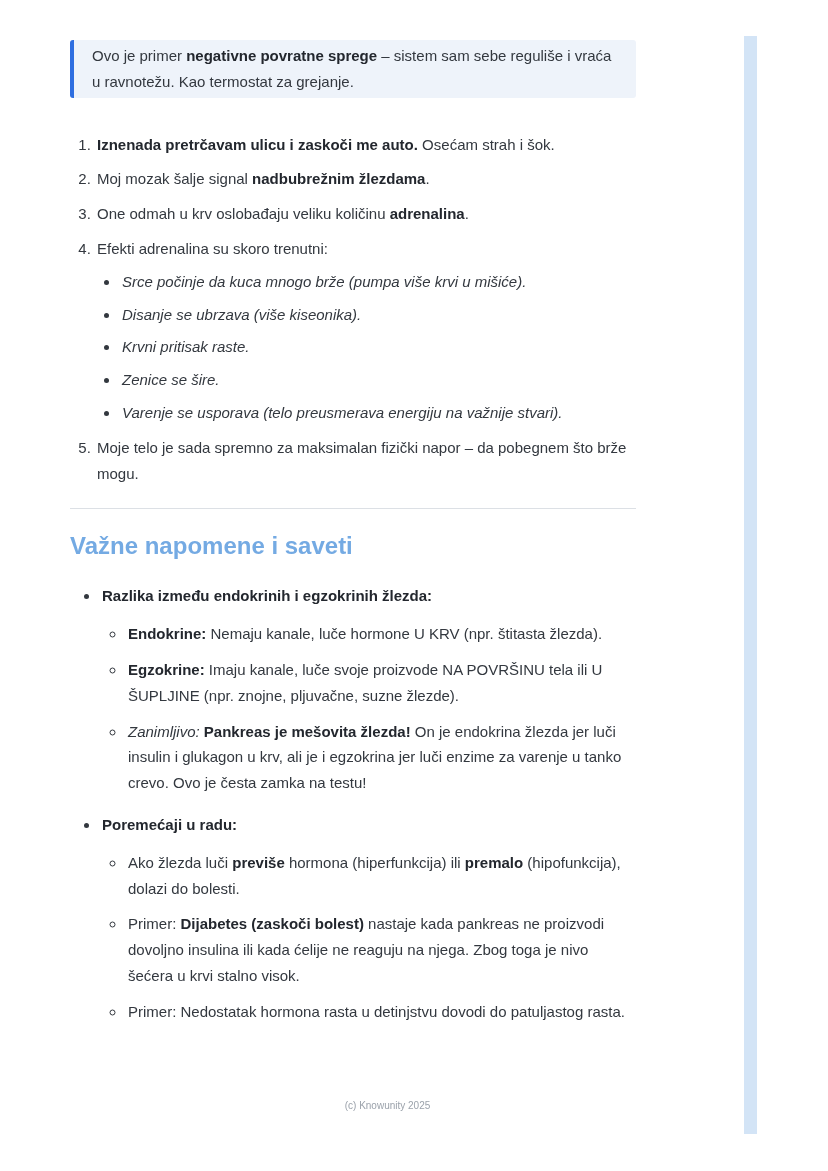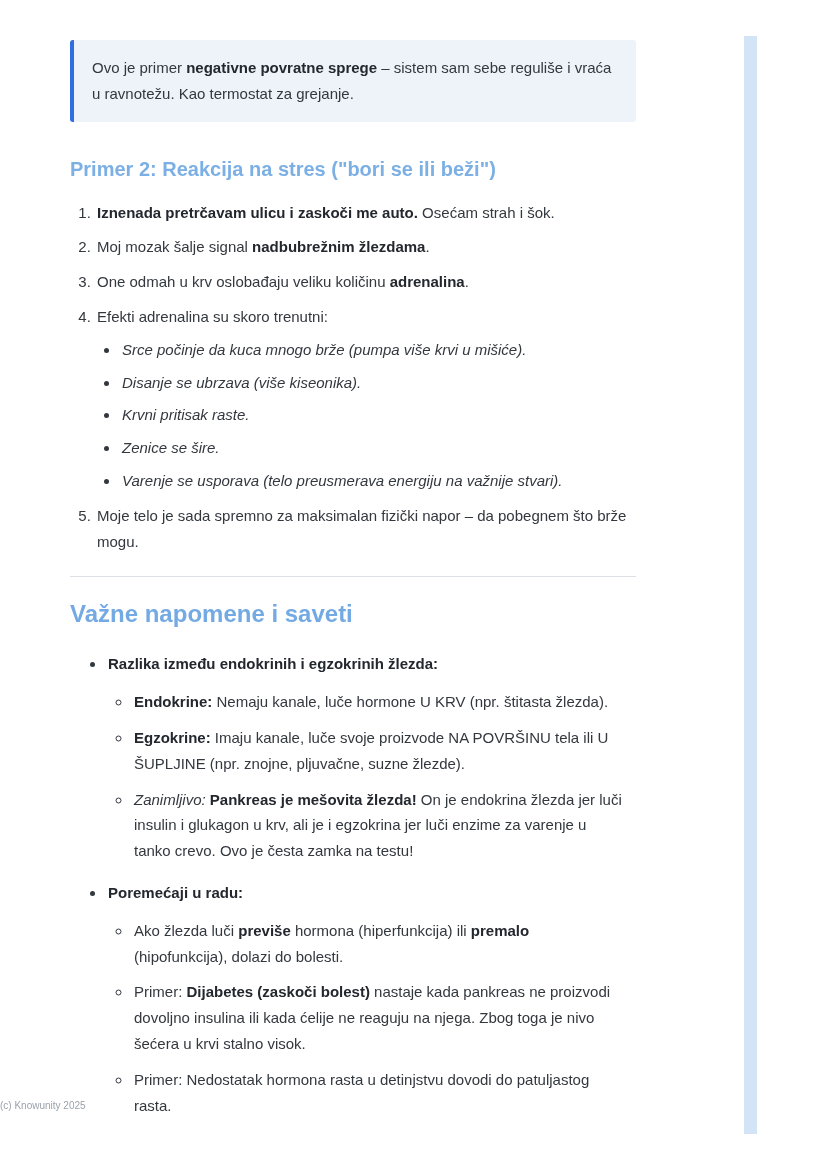--- a/index.html
+++ b/index.html
@@ -16,21 +16,21 @@
     position: absolute;
     left: 70px; top: 40px;
     width: 566px;
     font-size: 15px;
     line-height: 1.72;
   }
   .callout {
     background: #eef3fa;
     border-left: 4px solid #2e6ee0;
     border-radius: 3px;
-    padding: 15px 18px;
+    padding: 3px 18px;
     margin: 0 0 34px 0;
   }
   .b { font-weight: 700; color: #23272e; }
   .i { font-style: italic; }
   h2.sec {
     color: #7cb0e4;
     font-size: 20px;
     line-height: 1.3;
     font-weight: 700;
     margin: 0 0 18px 0;
@@ -54,35 +54,35 @@
     padding-left: 23px;
   }
   ul.sub > li { margin-bottom: 7px; padding-left: 2px; font-style: italic; }
   hr.divider {
     border: none;
     border-top: 1px solid #dce0e5;
     margin: 22px 0;
   }
   ul.notes {
     list-style: disc;
-    margin: 12px;
+    margin: 6px;
     padding-left: 24px;
   }
   ul.notes > li { margin-bottom: 16px; padding-left: 2px; }
   ul.circle {
     list-style: circle;
     margin: 12px 0 0 0;
     padding-left: 24px;
   }
   ul.circle > li { margin-bottom: 10px; padding-left: 2px; }
   .footer {
     position: absolute;
     left: 0; top: 1100px;
     width: 775px;
-    text-align: left;
+    text-align: center;
     font-size: 10px;
     color: #9ba2ab;
     z-index: 2;
   }
   .scrollbar-track {
     position: absolute;
     left: 744px; top: 36px;
     width: 13px; height: 1098px;
     background: #d3e4f6;
     z-index: 1;
@@ -90,21 +90,20 @@
 </style>
 </head>
 <body>
 
 <div class="content">
 
   <div class="callout">
     <span>Ovo je primer </span><span class="b">negativne povratne sprege</span><span> – sistem sam sebe reguliše i vraća u ravnotežu. Kao termostat za grejanje.</span>
   </div>
 
-  <h2 class="sec">Primer 2: Reakcija na stres ("bori se ili beži")</h2>
 
   <ol class="steps">
     <li><span class="b">Iznenada pretrčavam ulicu i zaskoči me auto.</span><span> Osećam strah i šok.</span></li>
     <li><span>Moj mozak šalje signal </span><span class="b">nadbubrežnim žlezdama</span><span>.</span></li>
     <li><span>One odmah u krv oslobađaju veliku količinu </span><span class="b">adrenalina</span><span>.</span></li>
     <li>
       <span>Efekti adrenalina su skoro trenutni:</span>
       <ul class="sub">
         <li><span>Srce počinje da kuca mnogo brže (pumpa više krvi u mišiće).</span></li>
         <li><span>Disanje se ubrzava (više kiseonika).</span></li>

